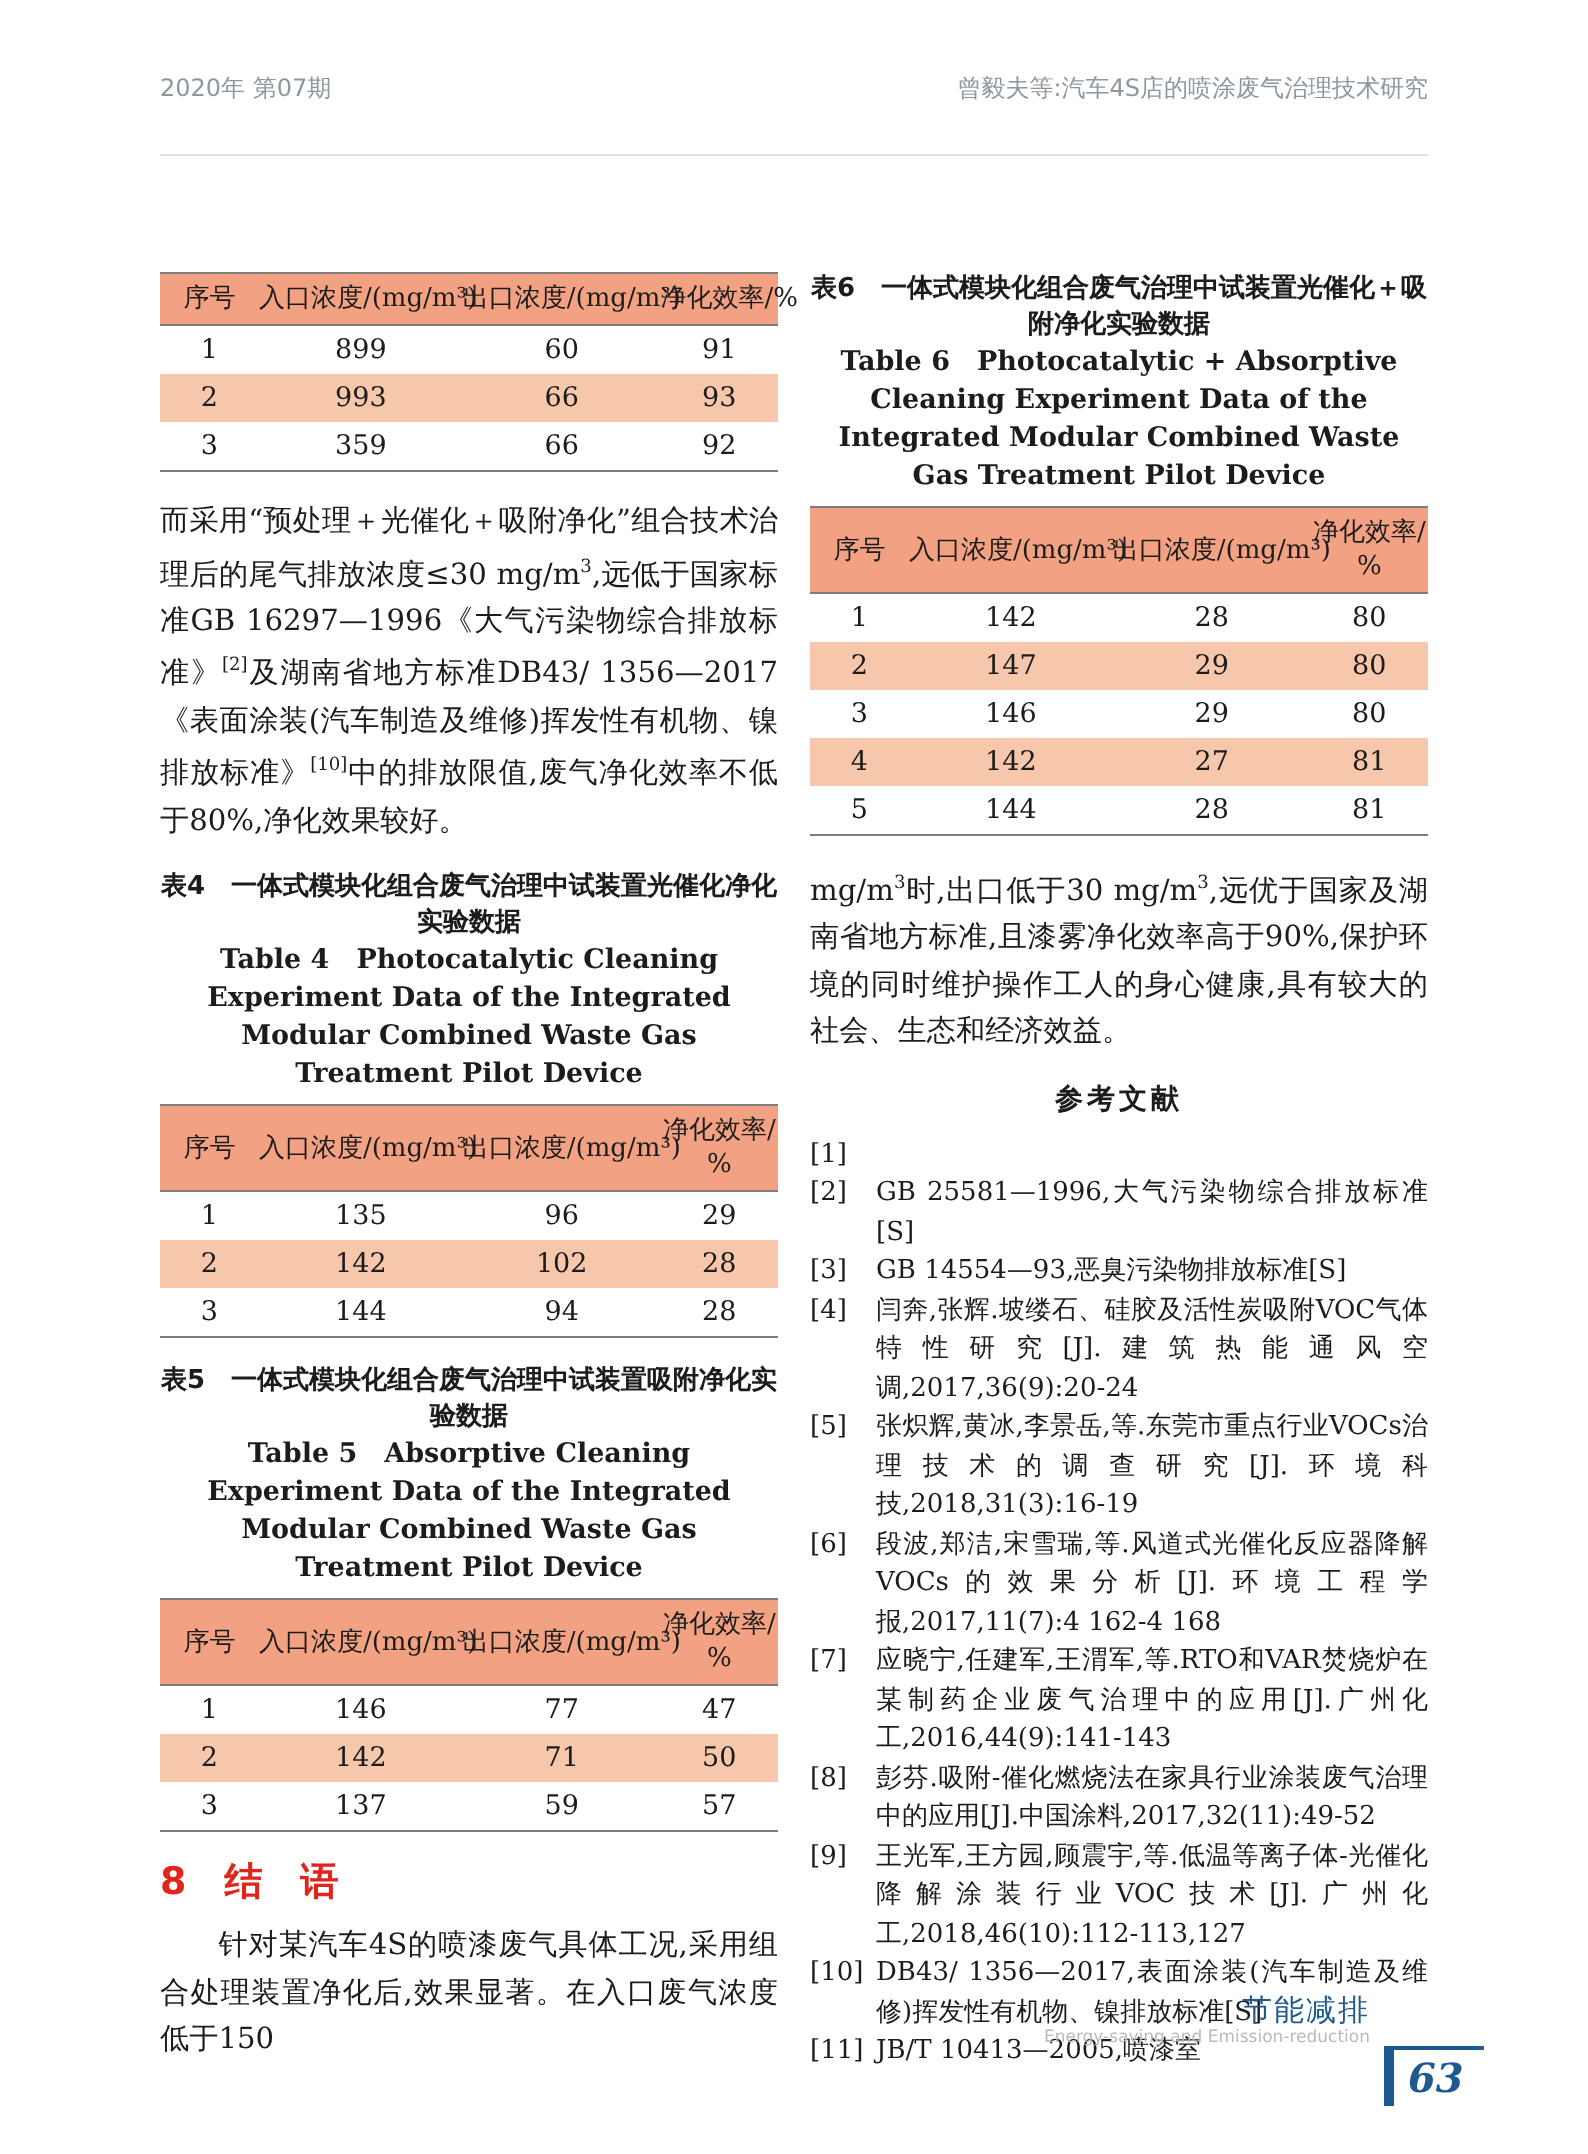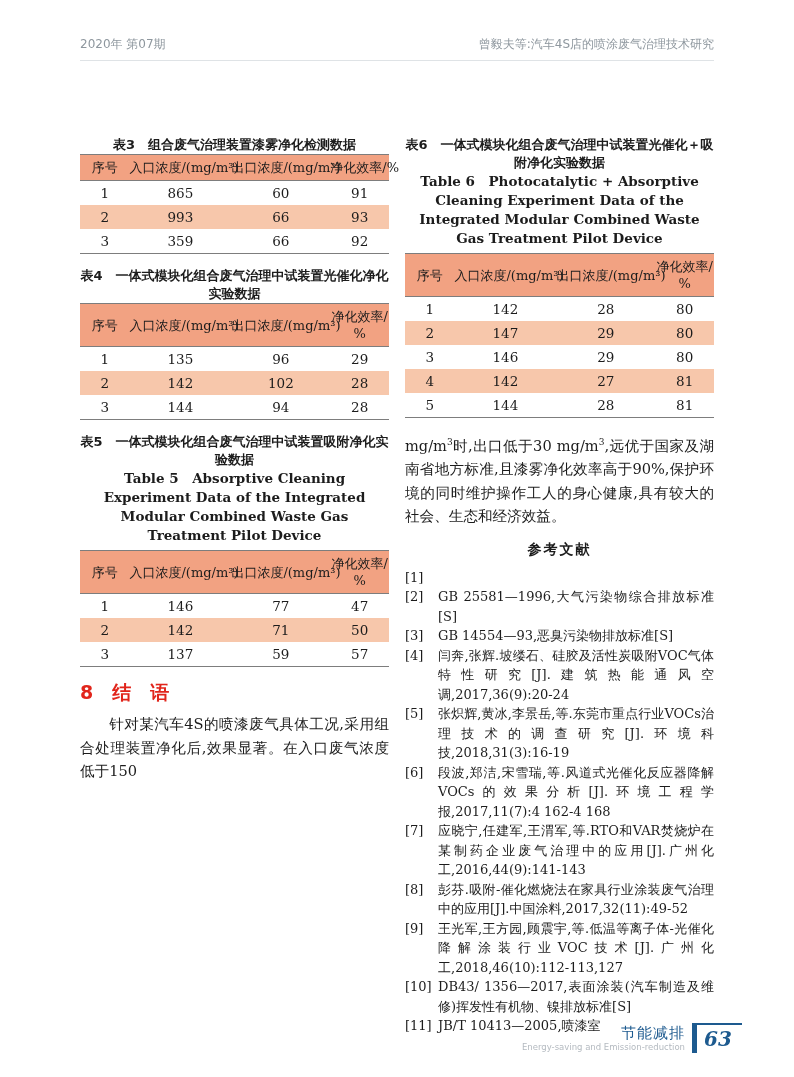--- a/index.html
+++ b/index.html
@@ -9,21 +9,21 @@
     background:#ffffff; overflow:hidden;
     font-family:"DejaVu Serif","Liberation Serif",serif;
     color:#1c1c1c;
   }
   
   .page-header {
     position:absolute; top:36px; left:80px; right:80px;
     display:flex; justify-content:space-between; align-items:flex-end;
     font-family:"DejaVu Sans","Liberation Sans",sans-serif;
     font-size:12px; color:var(--header-gray);
-    padding-bottom:7px; border-bottom:1px solid #dfe3e6;
+    padding-bottom:24px; border-bottom:1px solid #dfe3e6;
   }
   
   .content {
     position:absolute; top:136px; left:80px; right:80px;
     display:flex; gap:16px;
   }
   .col { width:309px; }
   
   .tbl-caption-cn {
     font-family:"DejaVu Sans","Liberation Sans",sans-serif;
@@ -83,21 +83,21 @@
     font-family:"DejaVu Sans","Liberation Sans",sans-serif;
     font-weight:normal; font-size:15px; letter-spacing:1px;
     color:var(--footer-blue); line-height:17px;
   }
   .footer-en {
     font-family:"DejaVu Sans","Liberation Sans",sans-serif;
     font-size:8.5px; color:#b4bac0; line-height:11px;
   }
   .page-box {
     width:50px; height:30px; border-top:2px solid var(--footer-blue);
-    display:flex; align-items:stretch;
+    display:flex; align-items:stretch;margin-top:28px;
   }
   .page-bar { width:5px; background:var(--footer-blue); margin-right:7px; }
   .page-num {
     font-style:italic; font-weight:bold; font-size:20px; line-height:28px;
     color:var(--footer-blue);
   }
 </style>
 </head>
 <body>
 
@@ -105,54 +105,55 @@
 
   <div class="page-header">
     <span>2020年 第07期</span>
     <span>曾毅夫等:汽车4S店的喷涂废气治理技术研究</span>
   </div>
 
   <div class="content">
 
     <div class="col">
 
-      <div class="tbl-caption-cn">表3　组合废气治理装置漆雾净化检测数据</div>
       <table class="data">
           <thead>
             <tr>
               <th>序号</th>
               <th>入口浓度/(mg/m³)</th>
               <th>出口浓度/(mg/m³)</th>
               <th>净化效率/%</th>
             </tr>
           </thead>
           <tbody>
             <tr>
               <td>1</td>
-              <td>865</td>
+              <td>899</td>
               <td>60</td>
               <td>91</td>
             </tr>
             <tr>
               <td>2</td>
               <td>993</td>
               <td>66</td>
               <td>93</td>
             </tr>
             <tr>
               <td>3</td>
               <td>359</td>
               <td>66</td>
               <td>92</td>
             </tr>
           </tbody>
         </table>
 
+      <p class="body-text"><span>而采用“预处理＋光催化＋吸附净化”组合技术治理后的尾气排放浓度≤30 mg/m</span><sup>3</sup><span>,远低于国家标准GB 16297—1996《大气污染物综合排放标准》</span><sup>[2]</sup><span>及湖南省地方标准DB43/ 1356—2017《表面涂装(汽车制造及维修)挥发性有机物、镍排放标准》</span><sup>[10]</sup><span>中的排放限值,废气净化效率不低于80%,净化效果较好。</span></p>
 
       <div class="tbl-caption-cn">表4　一体式模块化组合废气治理中试装置光催化净化实验数据</div>
+      <div class="tbl-caption-en">Table 4　Photocatalytic Cleaning Experiment Data of the Integrated Modular Combined Waste Gas Treatment Pilot Device</div>
       <table class="data">
           <thead>
             <tr>
               <th>序号</th>
               <th>入口浓度/(mg/m³)</th>
               <th>出口浓度/(mg/m³)</th>
               <th>净化效率/
 %</th>
             </tr>
           </thead>

